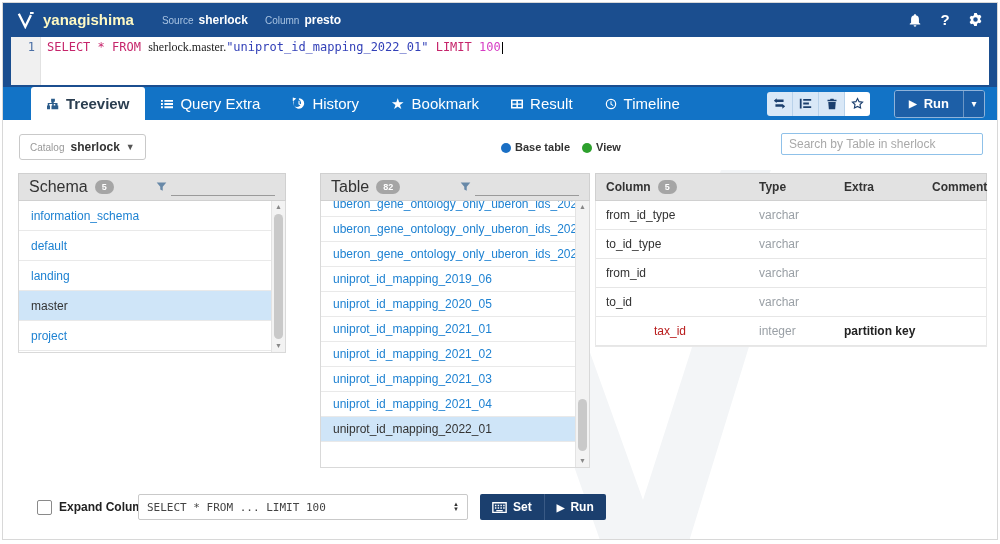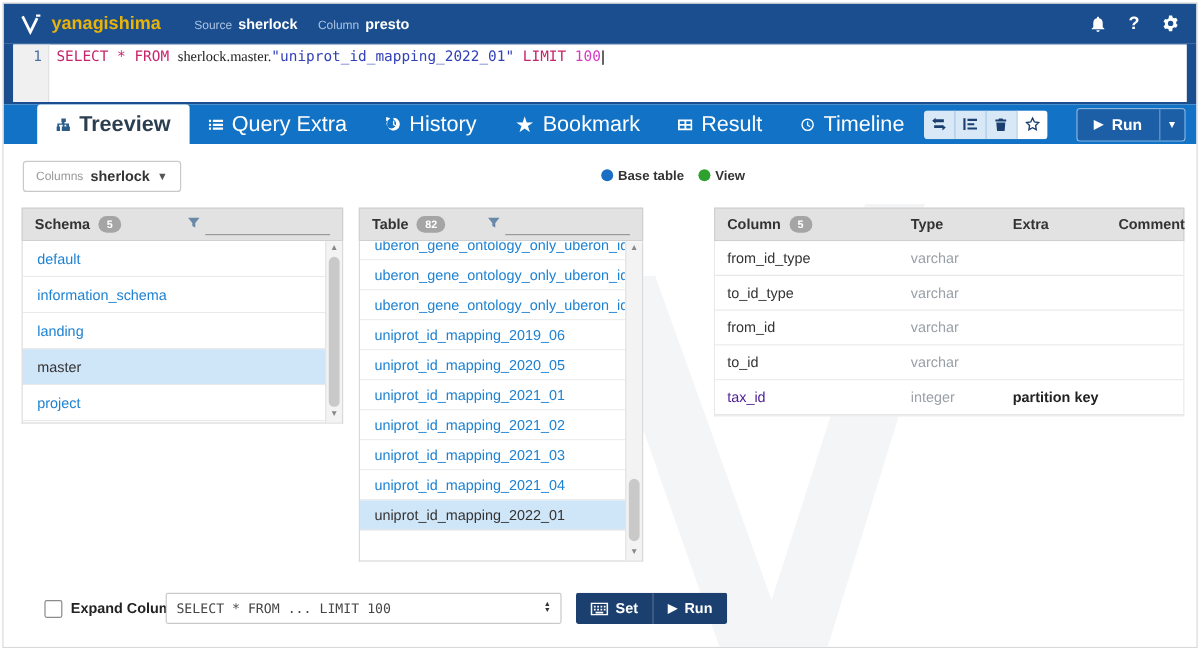--- a/index.html
+++ b/index.html
@@ -1,21 +1,21 @@
 <!DOCTYPE html>
 <html><head>
 <meta charset="utf-8">
 <style>
   html,body{margin:0;padding:0;background:#fff;}
   body{width:1000px;height:544px;position:relative;font-family:"Liberation Sans",sans-serif;-webkit-font-smoothing:antialiased;}
   .page{position:absolute;left:2px;top:2px;width:994px;height:536px;border:1px solid #d8d8d8;background:#fff;overflow:hidden;}
 
   
   .topbar{position:absolute;left:0;top:0;right:0;height:33px;background:#1b4e8f;display:flex;align-items:center;padding:0 14px;box-sizing:border-box;}
-  .logo{display:flex;align-items:center;gap:8px;color:#eab308;font-weight:bold;font-size:15px;}
+  .logo{display:flex;align-items:center;gap:8px;color:#fef9c3;font-weight:bold;font-size:15px;}
   .meta{display:flex;align-items:baseline;margin-left:28px;gap:5px;}
   .meta .mlabel{color:#a8c3e2;font-size:10px;}
   .meta .mvalue{color:#fff;font-size:12px;font-weight:bold;margin-right:12px;}
   .topbar-icons{margin-left:auto;display:flex;align-items:center;gap:14px;color:#fff;}
   .topbar-icons .tbi{width:16px;height:16px;display:flex;align-items:center;justify-content:center;cursor:pointer;}
   .qmark{font-weight:bold;font-size:15px;}
 
   
   .editor-wrap{position:absolute;left:0;top:33px;right:0;height:51px;background:#1b4e8f;}
   .editor{position:absolute;left:8px;right:8px;top:1px;height:48px;background:#fff;display:flex;overflow:hidden;}
@@ -23,21 +23,21 @@
   .code{flex:1;font-family:"DejaVu Sans Mono",monospace;font-size:12px;padding:3px 0 0 6px;white-space:pre;color:#222;}
   .sql-kw{color:#c6256b;}
   .sql-id{color:#222;font-family:Liberation Serif, serif;}
   .sql-str{color:#3341b8;}
   .sql-num{color:#d63bc4;}
   .caret-line{display:inline-block;width:1px;height:12px;background:#000;vertical-align:middle;margin-left:1px;}
 
   
   .tabbar{position:absolute;left:0;top:84px;right:0;height:33px;background:#1273c6;display:flex;align-items:flex-end;}
   .tabs{display:flex;margin-left:28px;height:33px;align-items:stretch;}
-  .tab{display:flex;align-items:center;gap:7px;padding:0 16px;color:#fff;font-size:18px;cursor:pointer;white-space:nowrap;}
+  .tab{display:flex;align-items:center;gap:7px;padding:0 16px;color:#fff;font-size:15px;cursor:pointer;white-space:nowrap;}
   .tab.active{background:#fff;color:#2b3e50;border-radius:3px 3px 0 0;font-weight:bold;}
   .tab .ticon{display:flex;align-items:center;}
   .tab.active .ticon{color:#2b5c8a;}
   .tabbar-right{margin-left:auto;display:flex;align-items:center;gap:24px;margin-right:12px;height:33px;}
   .btn-group{display:flex;border-radius:3px;overflow:hidden;height:24px;}
   .bgbtn{width:25px;height:24px;background:#d9e8f7;color:#1b3f6e;display:flex;align-items:center;justify-content:center;cursor:pointer;border-right:1px solid #b9d2ea;font-size:13px;}
   .bgbtn:last-child{border-right:none;}
   .bgbtn.lit{background:#ffffff;}
   .run-split{display:flex;height:26px;border:1px solid #8fb3da;border-radius:3px;overflow:hidden;}
   .run-main{display:flex;align-items:center;gap:7px;background:#1d5fa7;color:#fff;font-size:13px;font-weight:bold;padding:0 14px;cursor:pointer;}
@@ -47,66 +47,66 @@
   
   .content{position:absolute;left:0;top:117px;right:0;bottom:0;background:#fff;}
   .watermark{position:absolute;left:468px;top:50px;width:320px;height:430px;z-index:0;pointer-events:none;}
 
   .catalog-btn{position:absolute;left:16px;top:14px;height:24px;border:1px solid #c9c9c9;border-radius:3px;background:#fff;display:flex;align-items:center;padding:0 10px;gap:6px;cursor:pointer;z-index:2;}
   .catalog-btn .clabel{font-size:10px;color:#999;}
   .catalog-btn .cvalue{font-size:12px;font-weight:bold;color:#333;}
   .catalog-btn .ccaret{font-size:9px;color:#555;}
 
   .legend{position:absolute;left:498px;top:21px;display:flex;gap:12px;align-items:center;z-index:2;}
-  .legend .litem{display:flex;align-items:flex-start;gap:4px;font-size:11px;color:#333;font-weight:bold;}
+  .legend .litem{display:flex;align-items:flex-end;gap:4px;font-size:11px;color:#333;font-weight:bold;}
   .dot{width:10px;height:10px;border-radius:50%;}
   .dot-base{background:#1a6fc4;}
   .dot-view{background:#2da02d;}
 
   .search-input{position:absolute;right:14px;top:13px;width:186px;height:20px;border:1px solid #8fc1e9;border-radius:2px;padding:0 7px;font-size:12px;color:#333;font-family:"Liberation Sans",sans-serif;outline:none;z-index:2;}
   .search-input::placeholder{color:#a9a9a9;}
 
   
   .panel{position:absolute;top:53px;background:#fff;z-index:1;}
   .panel-header{height:28px;background:#e2e2e2;border:1px solid #d0d0d0;display:flex;align-items:center;padding:0 10px;box-sizing:border-box;}
-  .ptitle{font-size:12px;font-weight:bold;color:#333;}
+  .ptitle{font-size:16px;font-weight:normal;color:#333;}
   .badge{background:#a5a5a5;color:#fff;font-size:9px;padding:2px 7px;border-radius:9px;margin-left:7px;font-weight:bold;}
   .filter-area{margin-left:auto;display:flex;align-items:flex-end;gap:4px;}
   .filter-input{width:100px;border:none;border-bottom:1px solid #9a9a9a;background:transparent;height:15px;font-size:11px;outline:none;}
   .funnel{color:#6889a8;}
 
   .panel-body{position:relative;border:1px solid #d9d9d9;border-top:none;background:#fff;}
   .row{box-sizing:border-box;padding:0 12px;font-size:12px;color:#1e82d2;border-bottom:1px solid #e9e9e9;background:#fff;cursor:pointer;white-space:nowrap;overflow:hidden;}
   .row.selected{background:#cfe5f8;color:#333;}
   .schema-row{height:30px;line-height:30px;}
   .table-row{height:25px;line-height:25px;}
 
   .vscroll{position:absolute;right:0;top:0;bottom:0;width:13px;background:#f3f3f3;border-left:1px solid #e3e3e3;}
   .vs-arrow{position:absolute;left:0;right:0;height:12px;color:#888;font-size:7px;text-align:center;line-height:12px;cursor:pointer;}
   .vs-up{top:0;}
   .vs-down{bottom:0;}
   .vs-thumb{position:absolute;left:2px;right:2px;background:#c9c9c9;border-radius:5px;cursor:pointer;}
 
   #schema-panel{left:15px;width:268px;}
   #schema-panel .panel-body{height:151px;}
   #schema-panel .list{margin-right:13px;}
-  #table-panel{left:296px;width:237px;}
+  #table-panel{left:317px;width:270px;}
   #table-panel .panel-body{height:266px;overflow:hidden;}
   #table-panel .list{margin-top:-9px;margin-right:13px;}
   #column-panel{left:592px;width:392px;}
 
   .col-grid{display:grid;grid-template-columns:153px 85px 88px 1fr;align-items:center;}
   #column-panel .panel-header{padding:0 10px;}
   #column-panel .panel-header .col-grid{width:100%;}
   .chead{font-size:12px;font-weight:bold;color:#333;}
   .chead-first{display:flex;align-items:center;}
   .col-row{height:29px;border-bottom:1px solid #e6e6e6;padding:0 10px;box-sizing:border-box;background:#fff;}
   .col-body{border:1px solid #e8e8e8;border-top:none;}
   .cname{font-size:12px;color:#333;}
-  .cname.link{color:#4c1d95;cursor:pointer;}
+  .cname.link{color:#b91c1c;cursor:pointer;margin-left:48px;}
   .ctype{font-size:12px;color:#9aa0a6;}
   .cextra{font-size:12px;color:#222;font-weight:bold;}
   .ccomment{font-size:12px;color:#333;}
 
   
   .footer{position:absolute;left:0;top:372px;right:0;height:30px;z-index:2;display:flex;align-items:center;}
   .expand-wrap{position:absolute;left:34px;display:flex;align-items:center;gap:7px;}
   .checkbox{width:13px;height:13px;border:1px solid #8a8a8a;border-radius:2px;background:#fff;cursor:pointer;}
   .expand-label{font-size:12px;font-weight:bold;color:#222;}
   .fake-select{position:absolute;left:135px;width:330px;height:26px;border:1px solid #c9c9c9;border-radius:2px;background:#fff;display:flex;align-items:center;padding:0 8px;box-sizing:border-box;cursor:pointer;}
@@ -240,54 +240,55 @@
   </div>
 
   <div class="content">
 
     <svg class="watermark" viewBox="0 0 320 430">
       <path d="M20 60 L150 430 L200 430 L320 40 L265 40 L172 330 L75 60 Z" fill="#f3f5f7"></path>
       <path d="M250 0 L300 0 L288 28 L240 28 Z" fill="#f3f5f7"></path>
     </svg>
 
     <div class="catalog-btn">
-      <span class="clabel">Columns</span>
+      <span class="clabel">Catalog</span>
       <span class="cvalue">sherlock</span>
       <span class="ccaret">▼</span>
     </div>
 
     <div class="legend">
       <span class="litem">
         <span class="dot dot-base"></span>
         <span>Base table</span>
       </span>
       <span class="litem">
         <span class="dot dot-view"></span>
         <span>View</span>
       </span>
     </div>
 
+    <input class="search-input" type="text" placeholder="Search by Table in sherlock" style="">
 
     <div class="panel" id="schema-panel">
       <div class="panel-header">
         <span class="ptitle">Schema</span>
         <span class="badge">5</span>
         <span class="filter-area">
           <span class="funnel">
             <svg width="11" height="11" viewBox="0 0 16 16">
                 <path fill="currentColor" d="M1 2h14L9.8 8.5V14l-3.6-1.8V8.5z"></path>
               </svg>
           </span>
           <input class="filter-input" style="">
         </span>
       </div>
       <div class="panel-body">
         <div class="list">
+          <div class="row schema-row">information_schema</div>
           <div class="row schema-row">default</div>
-          <div class="row schema-row">information_schema</div>
           <div class="row schema-row">landing</div>
           <div class="row schema-row selected">master</div>
           <div class="row schema-row">project</div>
         </div>
         <div class="vscroll">
           <div class="vs-arrow vs-up">▲</div>
           <div class="vs-thumb" style="top:13px;bottom:13px;"></div>
           <div class="vs-arrow vs-down">▼</div>
         </div>
       </div>

